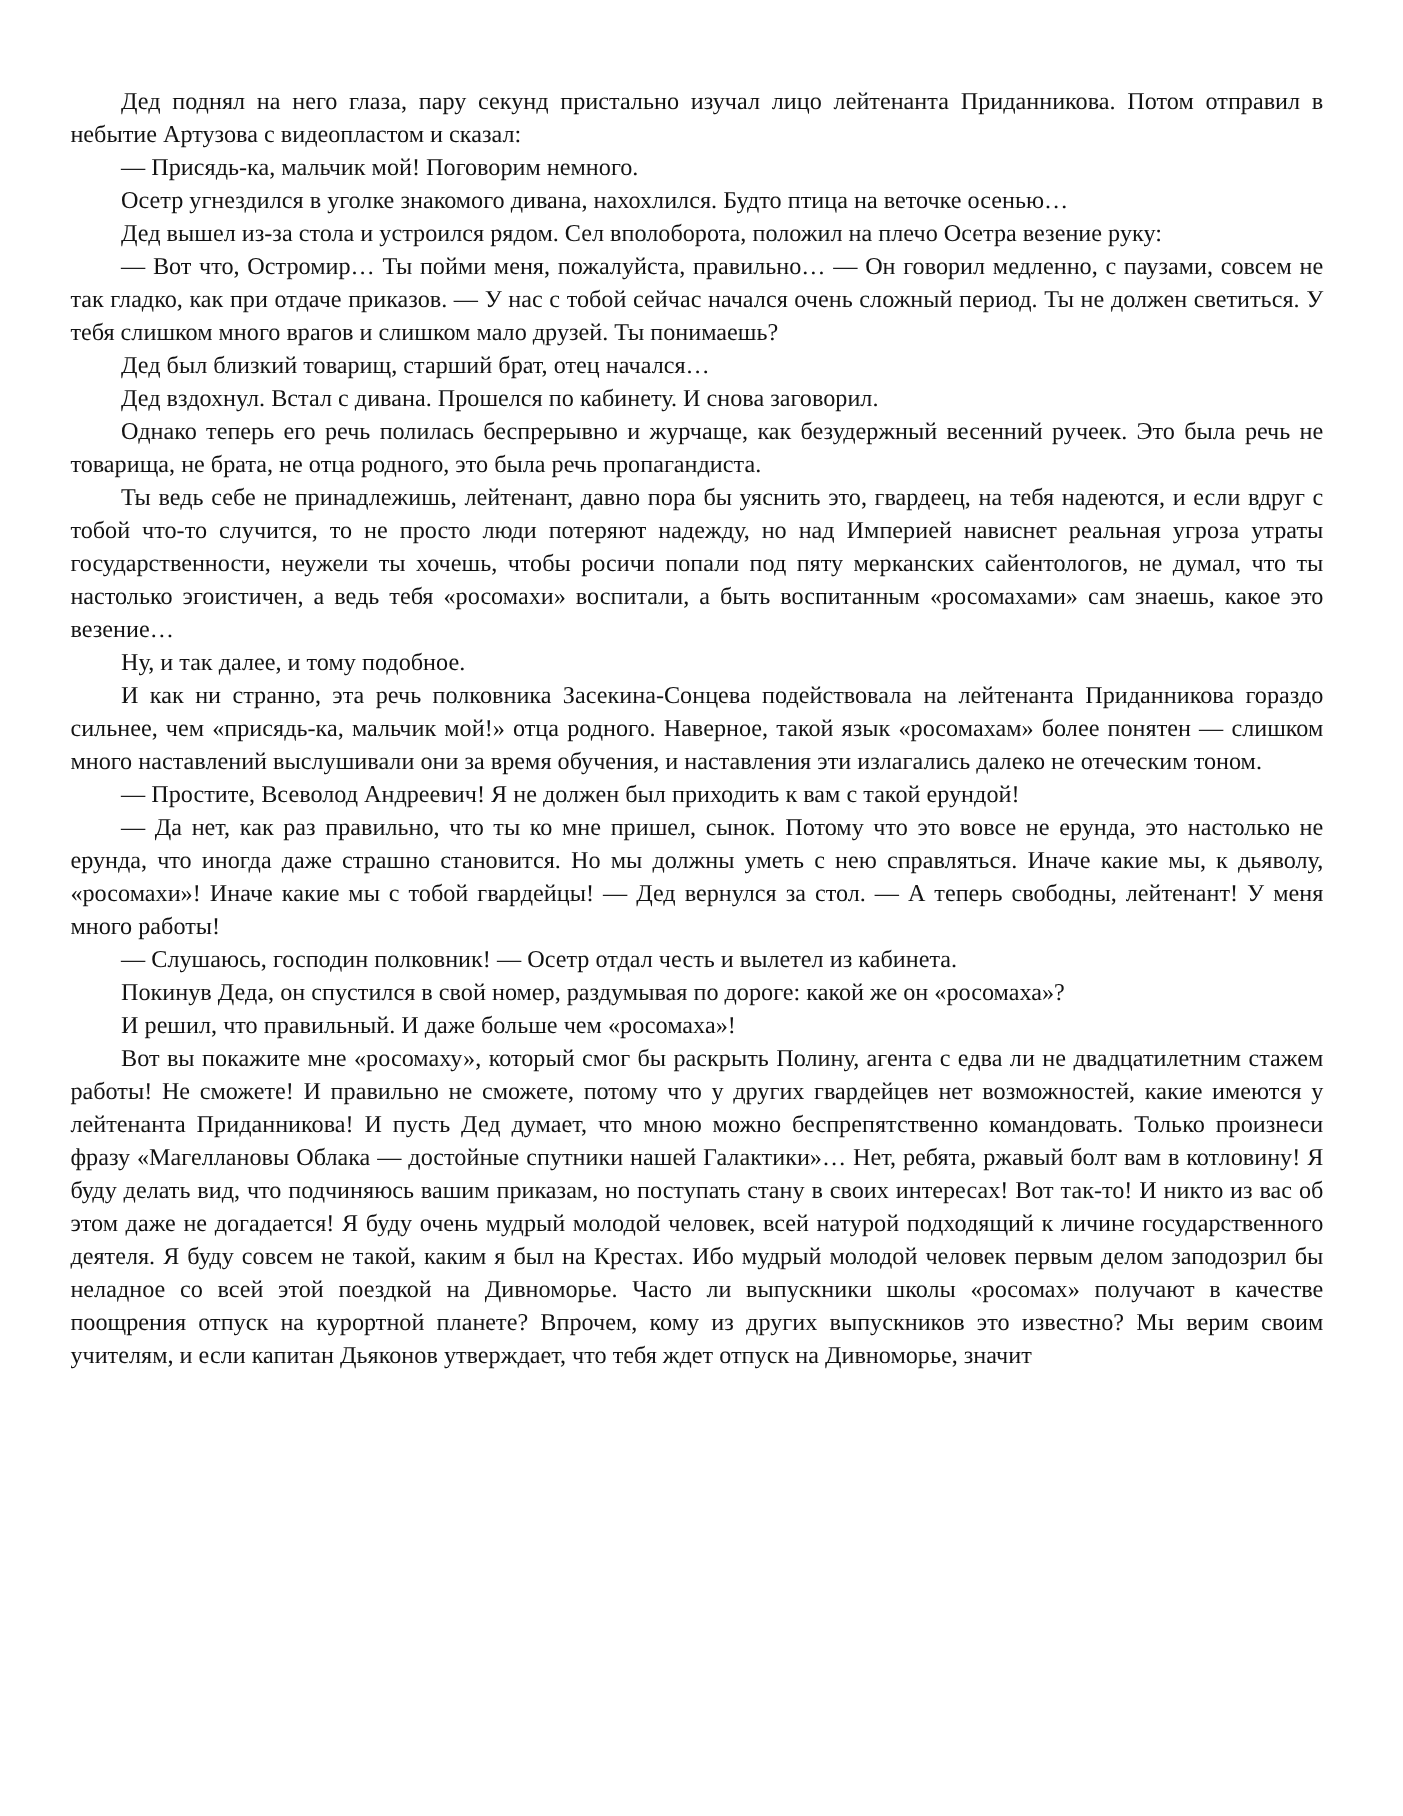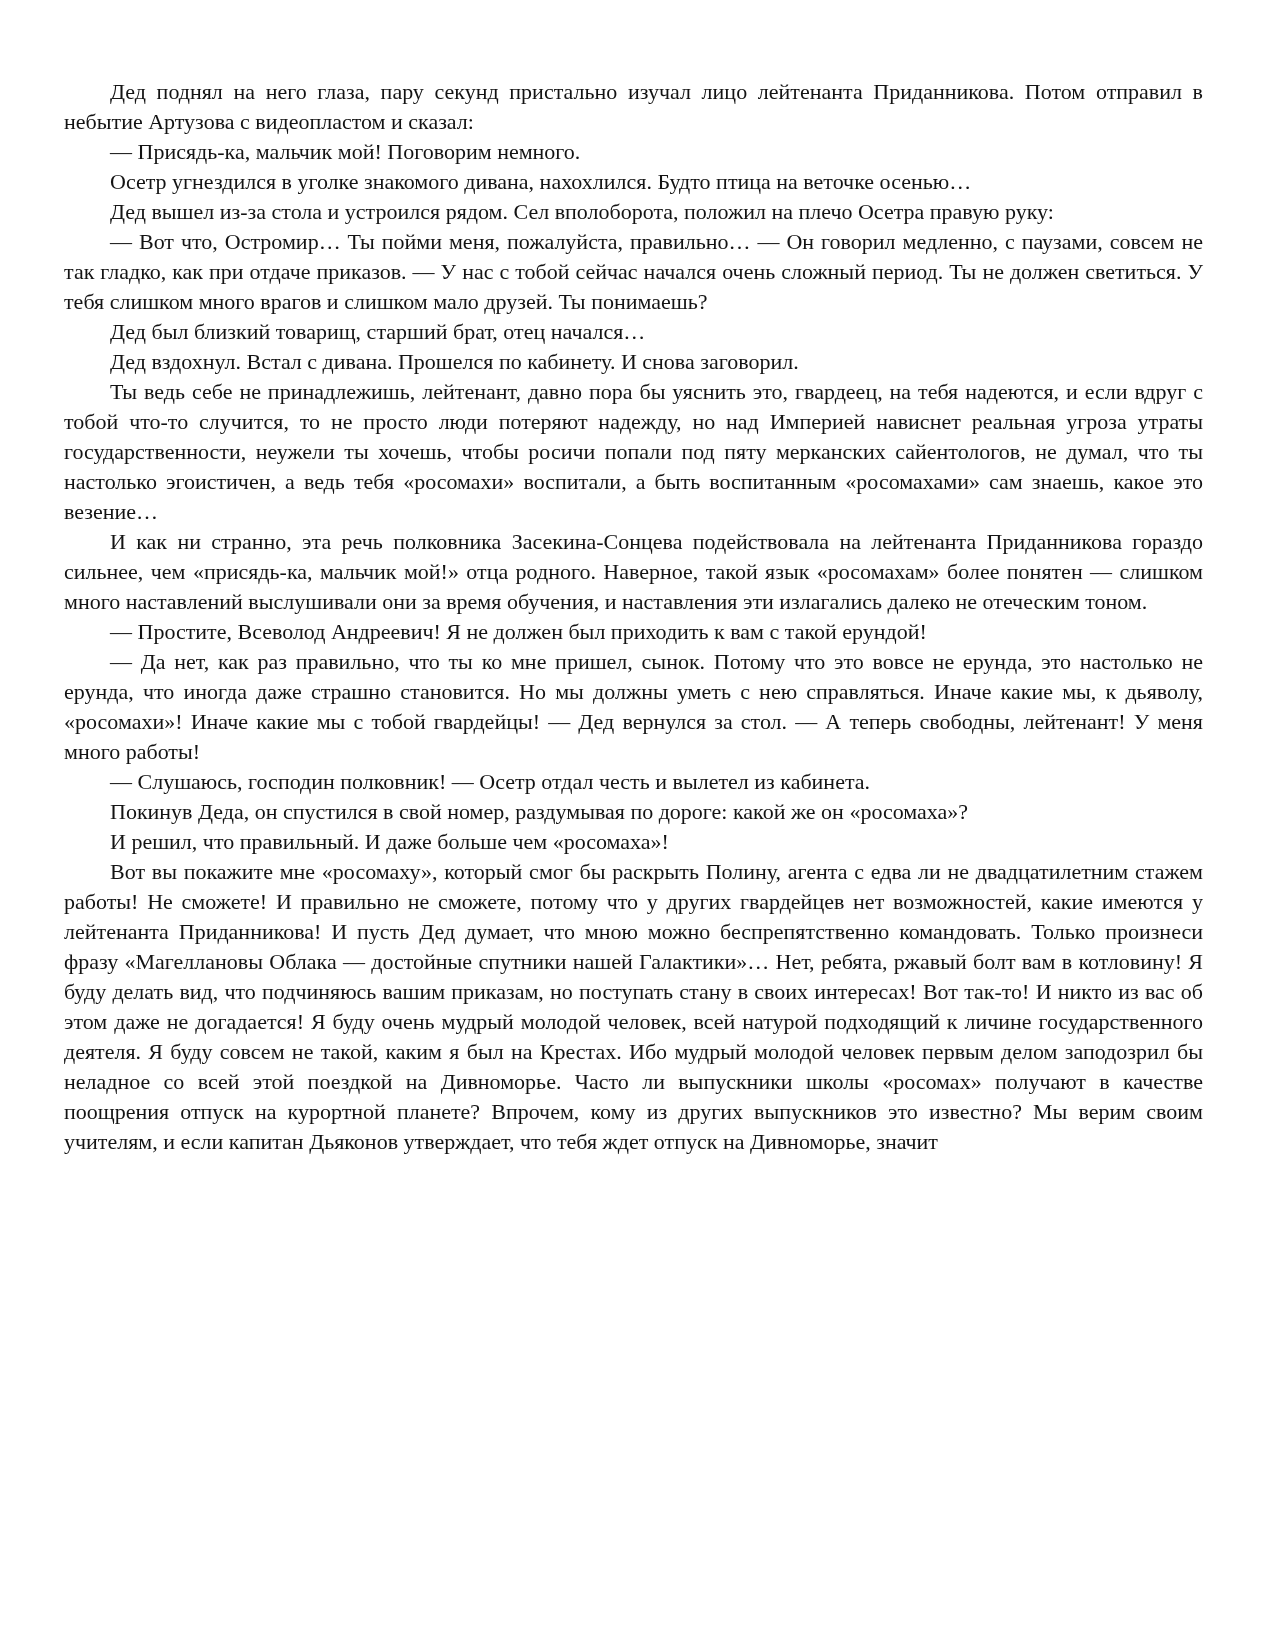--- a/index.html
+++ b/index.html
@@ -28,25 +28,27 @@
     letter-spacing: 0;
   }
 </style>
 </head>
 <body>
 
 <div class="page">
   <p class="para">Дед поднял на него глаза, пару секунд пристально изучал лицо лейтенанта Приданникова. Потом отправил в небытие Артузова с видеопластом и сказал:</p>
   <p class="para">— Присядь-ка, мальчик мой! Поговорим немного.</p>
   <p class="para">Осетр угнездился в уголке знакомого дивана, нахохлился. Будто птица на веточке осенью…</p>
-  <p class="para">Дед вышел из-за стола и устроился рядом. Сел вполоборота, положил на плечо Осетра правую руку:</p>
+  <p class="para">Дед вышел из-за стола и устроился рядом. Сел вполоборота, положил на плечо Осетра везение руку:</p>
   <p class="para">— Вот что, Остромир… Ты пойми меня, пожалуйста, правильно… — Он говорил медленно, с паузами, совсем не так гладко, как при отдаче приказов. — У нас с тобой сейчас начался очень сложный период. Ты не должен светиться. У тебя слишком много врагов и слишком мало друзей. Ты понимаешь?</p>
   <p class="para">Дед был близкий товарищ, старший брат, отец начался…</p>
   <p class="para">Дед вздохнул. Встал с дивана. Прошелся по кабинету. И снова заговорил.</p>
+  <p class="para">Однако теперь его речь полилась беспрерывно и журчаще, как безудержный весенний ручеек. Это была речь не товарища, не брата, не отца родного, это была речь пропагандиста.</p>
   <p class="para">Ты ведь себе не принадлежишь, лейтенант, давно пора бы уяснить это, гвардеец, на тебя надеются, и если вдруг с тобой что-то случится, то не просто люди потеряют надежду, но над Империей нависнет реальная угроза утраты государственности, неужели ты хочешь, чтобы росичи попали под пяту мерканских сайентологов, не думал, что ты настолько эгоистичен, а ведь тебя «росомахи» воспитали, а быть воспитанным «росомахами» сам знаешь, какое это везение…</p>
+  <p class="para">Ну, и так далее, и тому подобное.</p>
   <p class="para">И как ни странно, эта речь полковника Засекина-Сонцева подействовала на лейтенанта Приданникова гораздо сильнее, чем «присядь-ка, мальчик мой!» отца родного. Наверное, такой язык «росомахам» более понятен — слишком много наставлений выслушивали они за время обучения, и наставления эти излагались далеко не отеческим тоном.</p>
   <p class="para">— Простите, Всеволод Андреевич! Я не должен был приходить к вам с такой ерундой!</p>
   <p class="para">— Да нет, как раз правильно, что ты ко мне пришел, сынок. Потому что это вовсе не ерунда, это настолько не ерунда, что иногда даже страшно становится. Но мы должны уметь с нею справляться. Иначе какие мы, к дьяволу, «росомахи»! Иначе какие мы с тобой гвардейцы! — Дед вернулся за стол. — А теперь свободны, лейтенант! У меня много работы!</p>
   <p class="para">— Слушаюсь, господин полковник! — Осетр отдал честь и вылетел из кабинета.</p>
   <p class="para">Покинув Деда, он спустился в свой номер, раздумывая по дороге: какой же он «росомаха»?</p>
   <p class="para">И решил, что правильный. И даже больше чем «росомаха»!</p>
   <p class="para">Вот вы покажите мне «росомаху», который смог бы раскрыть Полину, агента с едва ли не двадцатилетним стажем работы! Не сможете! И правильно не сможете, потому что у других гвардейцев нет возможностей, какие имеются у лейтенанта Приданникова! И пусть Дед думает, что мною можно беспрепятственно командовать. Только произнеси фразу «Магеллановы Облака — достойные спутники нашей Галактики»… Нет, ребята, ржавый болт вам в котловину! Я буду делать вид, что подчиняюсь вашим приказам, но поступать стану в своих интересах! Вот так-то! И никто из вас об этом даже не догадается! Я буду очень мудрый молодой человек, всей натурой подходящий к личине государственного деятеля. Я буду совсем не такой, каким я был на Крестах. Ибо мудрый молодой человек первым делом заподозрил бы неладное со всей этой поездкой на Дивноморье. Часто ли выпускники школы «росомах» получают в качестве поощрения отпуск на курортной планете? Впрочем, кому из других выпускников это известно? Мы верим своим учителям, и если капитан Дьяконов утверждает, что тебя ждет отпуск на Дивноморье, значит</p>
 </div>
 
 </body></html>

